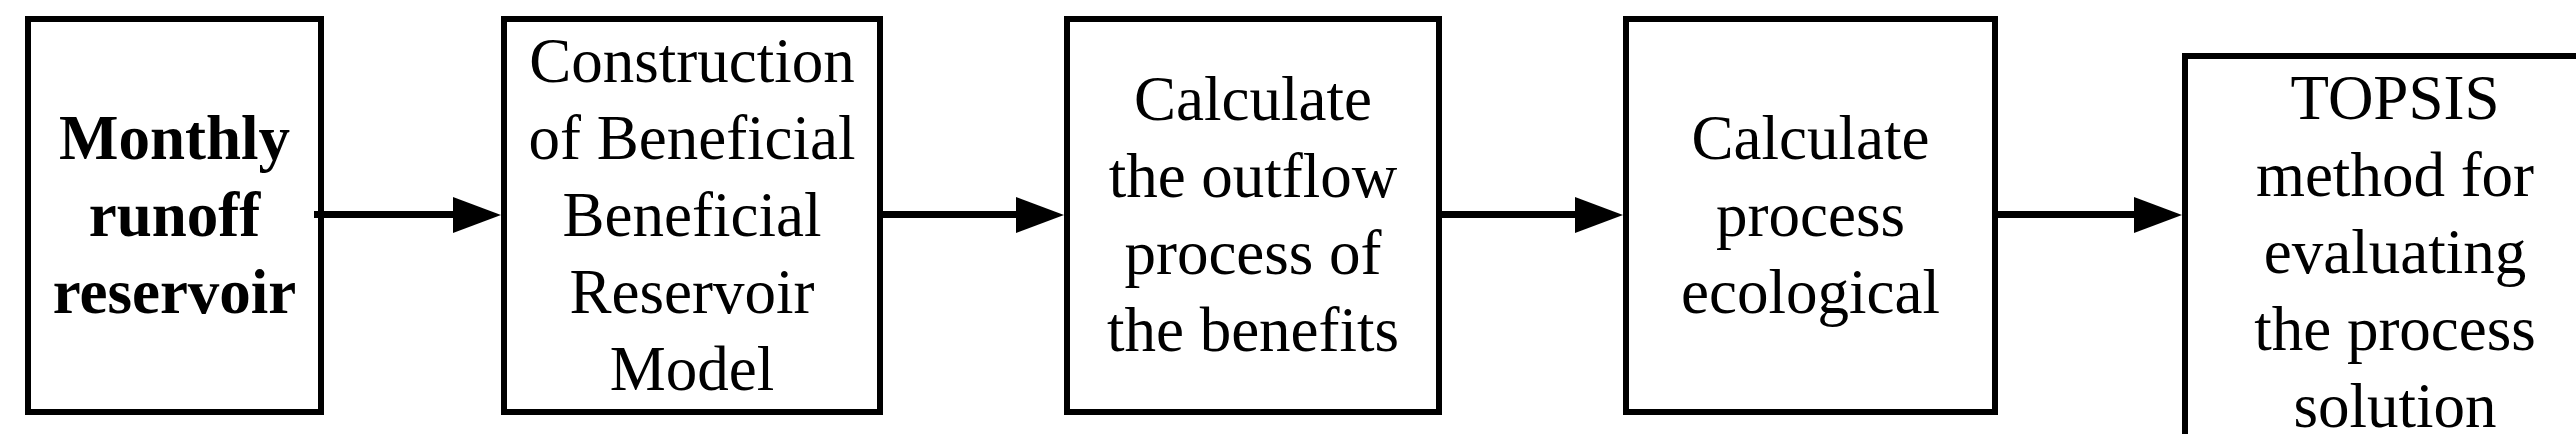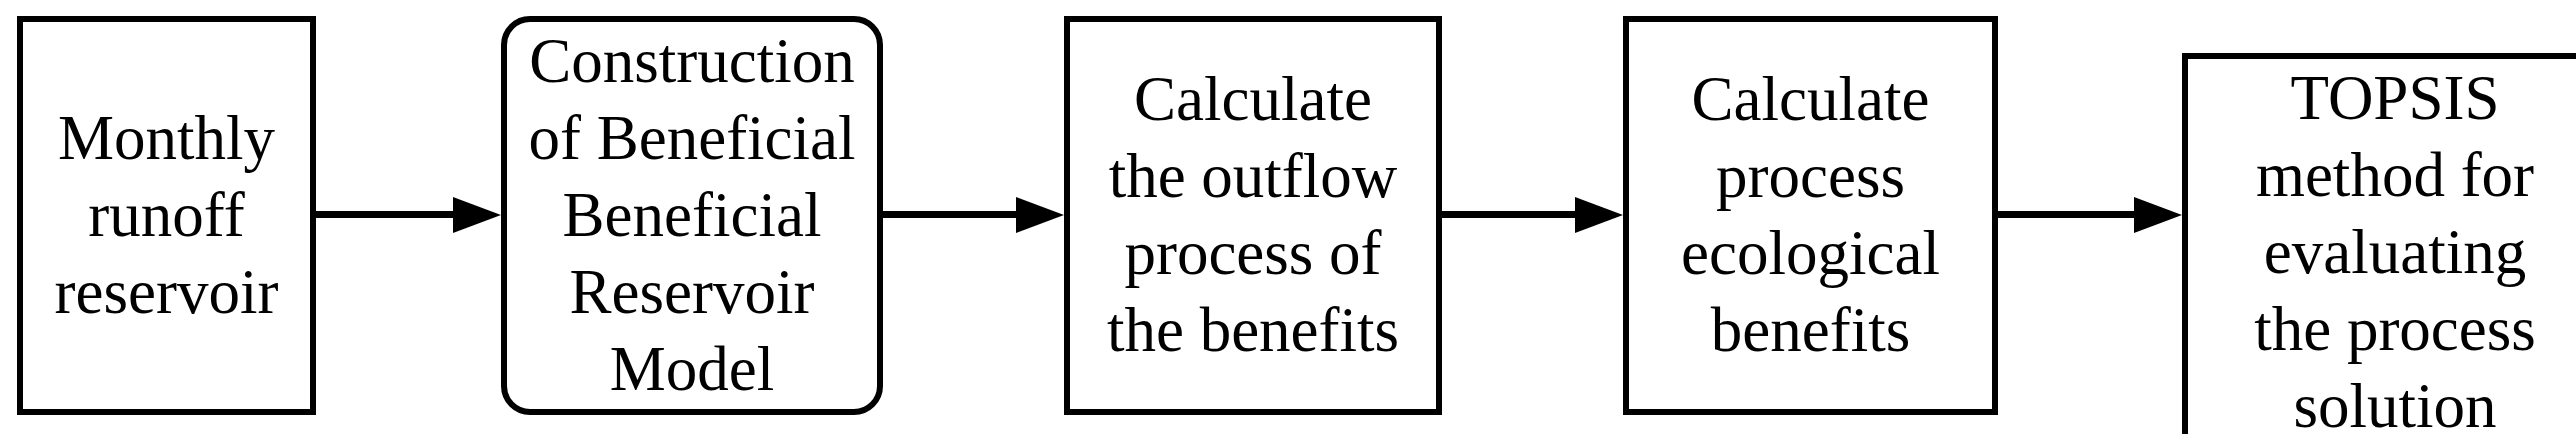--- a/index.html
+++ b/index.html
@@ -24,22 +24,22 @@
     background: #ffffff;
     display: flex;
     flex-direction: column;
     justify-content: center;
     align-items: center;
     text-align: center;
     font-size: 63px;
     line-height: 77px;
     white-space: nowrap;
   }
-  .box-1 { left: 17px;   width: 299px; }
-  .box-2 { left: 501px;  width: 382px; border-radius: 29px; }
+  .box-1 { left: 25px;   width: 299px; font-weight: bold; }
+  .box-2 { left: 501px;  width: 382px; }
   .box-3 { left: 1064px; width: 378px; }
   .box-4 { left: 1623px; width: 375px; }
   .box-5 { left: 2182px; width: 426px; margin-top: 37px; }
 
   .flow-arrow {
     position: absolute;
     top: 196px;
     height: 37px;
     display: flex;
     align-items: center;
@@ -100,21 +100,20 @@
 
   <div class="flow-arrow arrow-3">
     <div class="arrow-line"></div>
     <div class="arrow-head"></div>
   </div>
 
   <div class="step-box box-4">
     <div>Calculate</div>
     <div>process</div>
     <div>ecological</div>
-    <div>benefits</div>
   </div>
 
   <div class="flow-arrow arrow-4">
     <div class="arrow-line"></div>
     <div class="arrow-head"></div>
   </div>
 
   <div class="step-box box-5">
     <div>TOPSIS</div>
     <div>method for</div>

